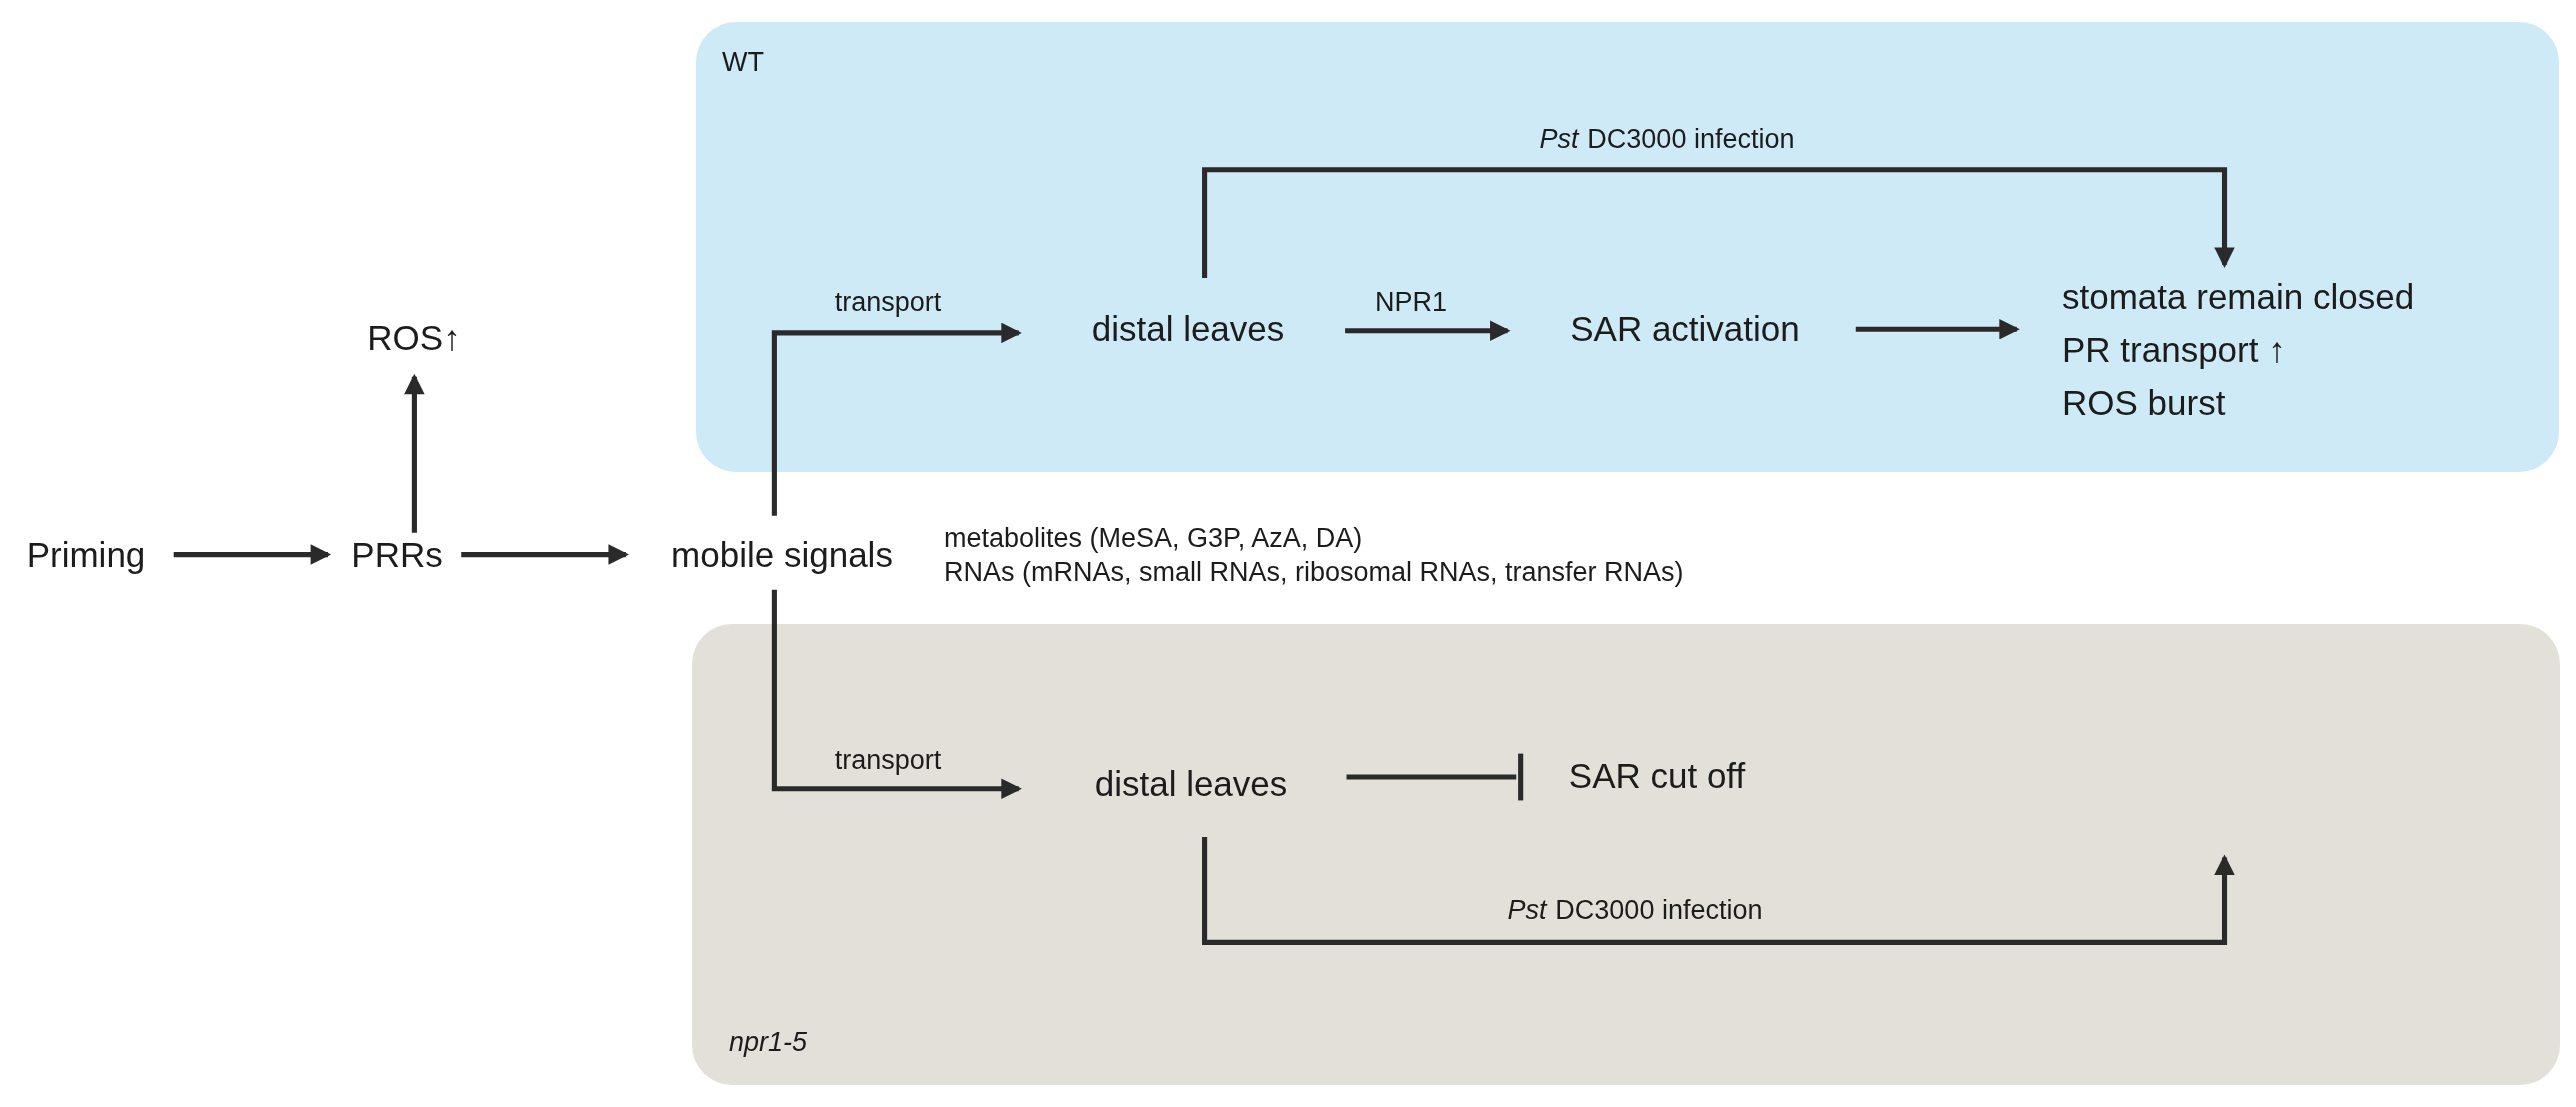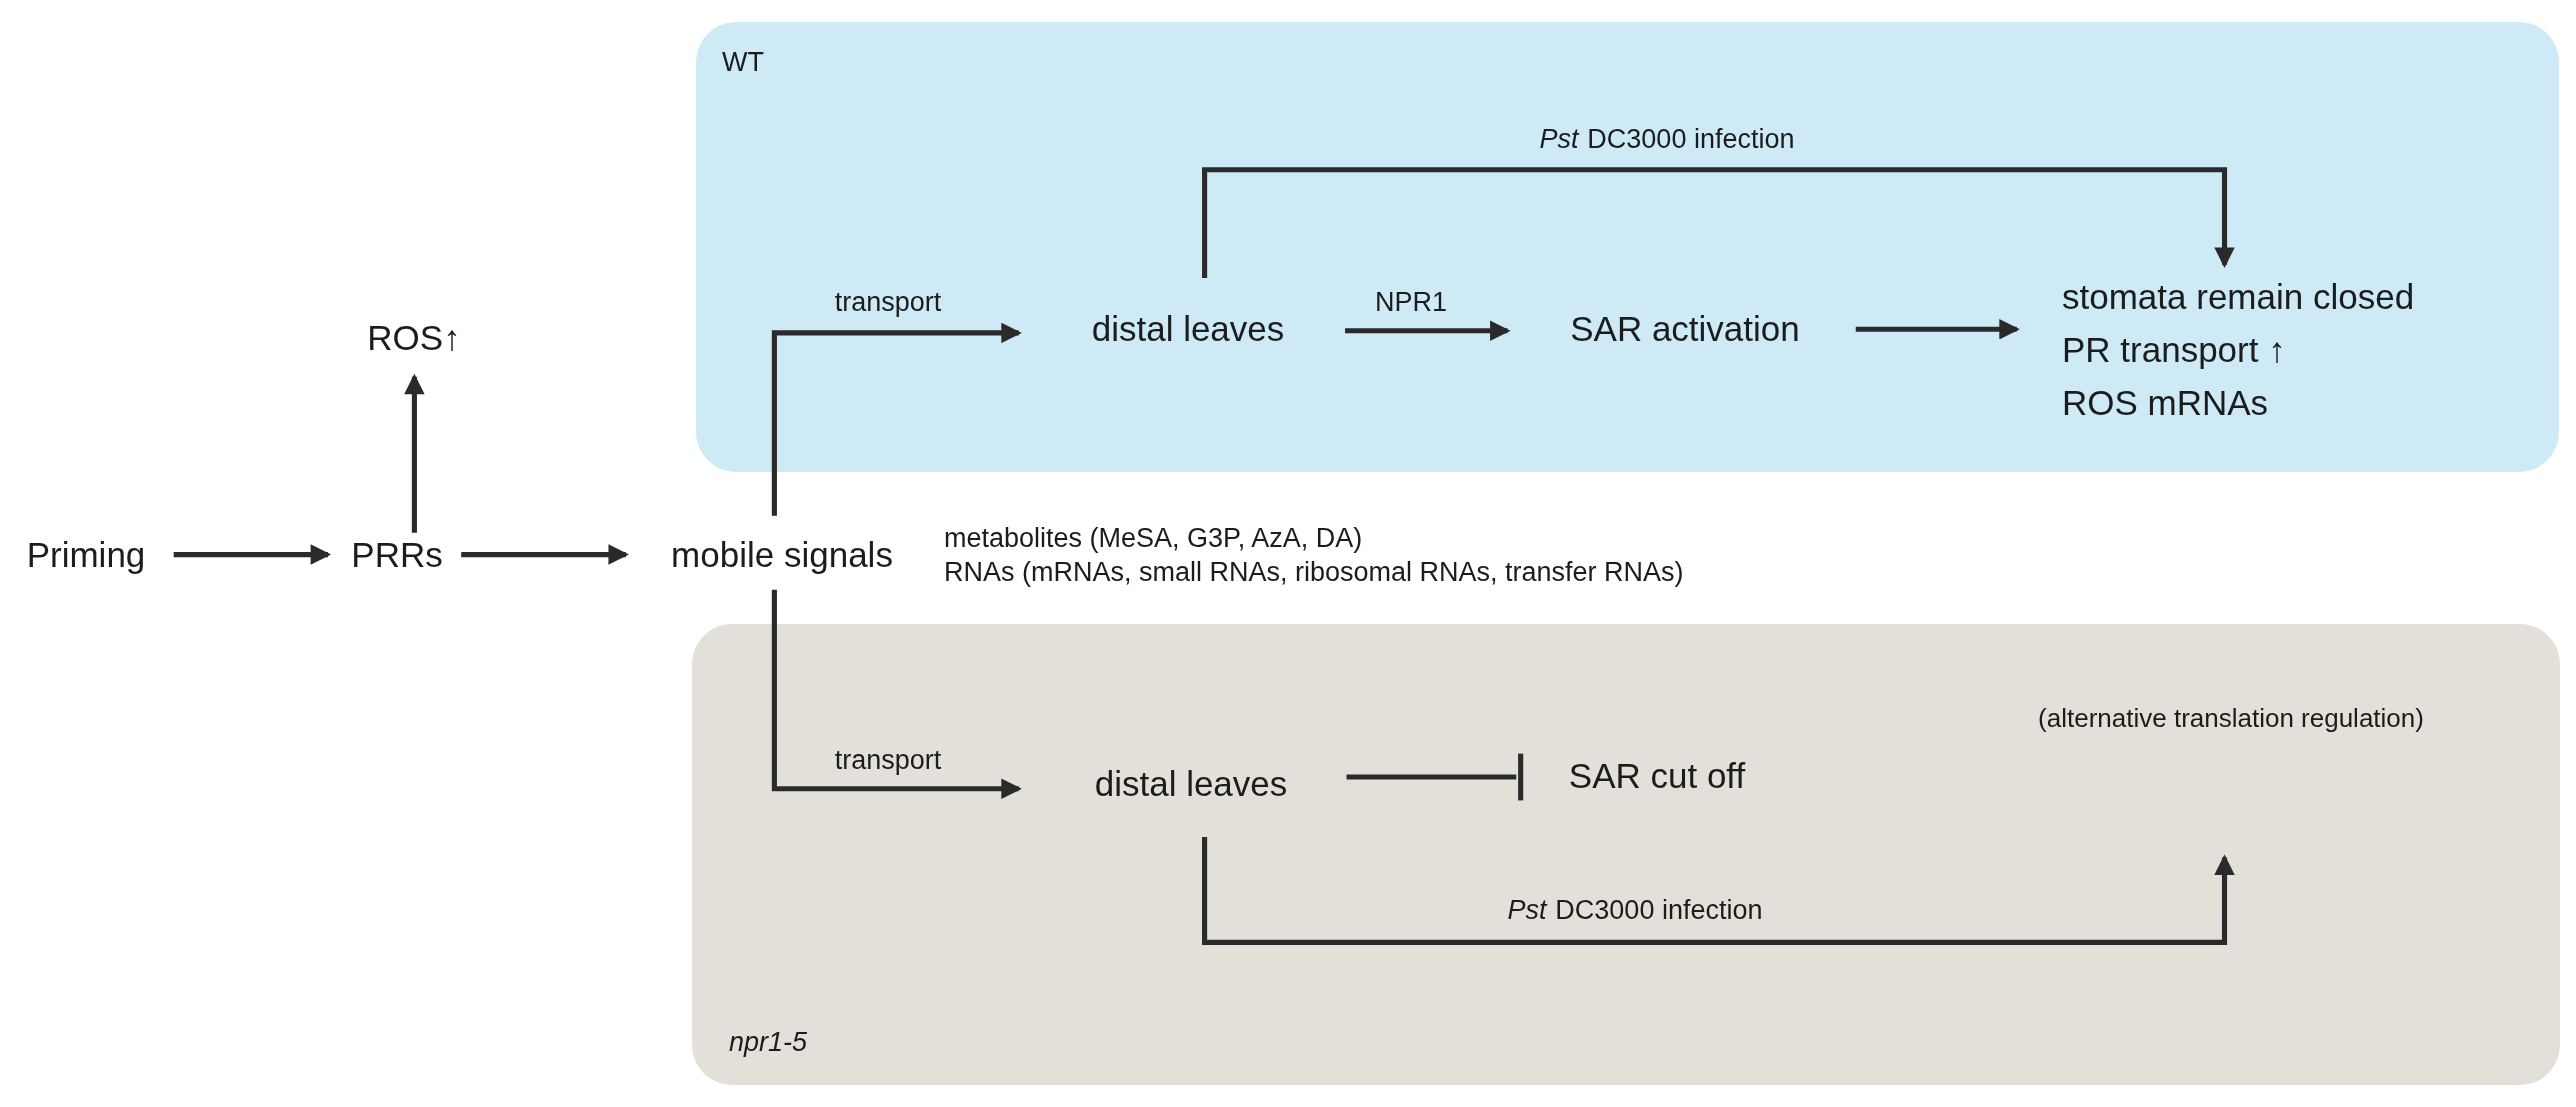--- a/index.html
+++ b/index.html
@@ -61,26 +61,25 @@
 <div class="lbl small center" style="left:888px;top:302px">transport</div>
 <div class="lbl big center" style="left:1188px;top:329px">distal leaves</div>
 <div class="lbl small center" style="left:1411px;top:302px">NPR1</div>
 <div class="lbl big center" style="left:1685px;top:329px">SAR activation</div>
 <div class="lbl small center" style="left:1667px;top:139px">
   <span class="italic">Pst</span><span class="rest">DC3000 infection</span>
 </div>
 <div class="outcomes" style="left:2062px;top:270px">
   <div>stomata remain closed</div>
   <div>PR transport ↑</div>
-  <div>ROS mRNAs</div>
+  <div>ROS burst</div>
 </div>
 
 <div class="lbl small italic center" style="left:768px;top:1042px">npr1-5</div>
 <div class="lbl small center" style="left:888px;top:760px">transport</div>
 <div class="lbl big center" style="left:1191px;top:784px">distal leaves</div>
 <div class="lbl big center" style="left:1657px;top:776px">SAR cut off</div>
 <div class="lbl small center" style="left:1635px;top:910px">
   <span class="italic">Pst</span><span class="rest">DC3000 infection</span>
 </div>
 <div class="outcomes centered" style="left:2231px;top:693px">
-  <div class="alt">(alternative translation regulation)</div>
 </div>
 
 
 </body></html>

